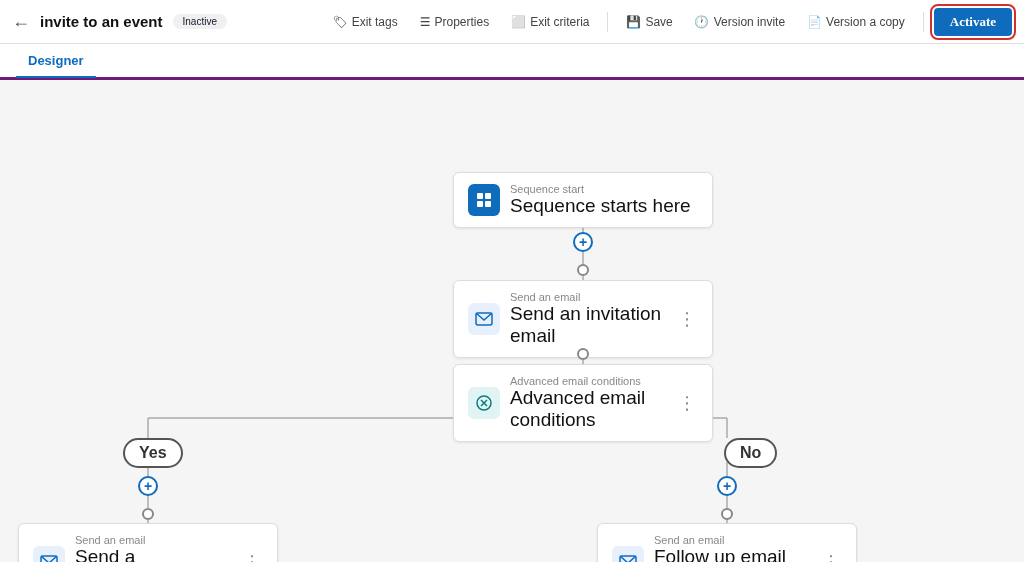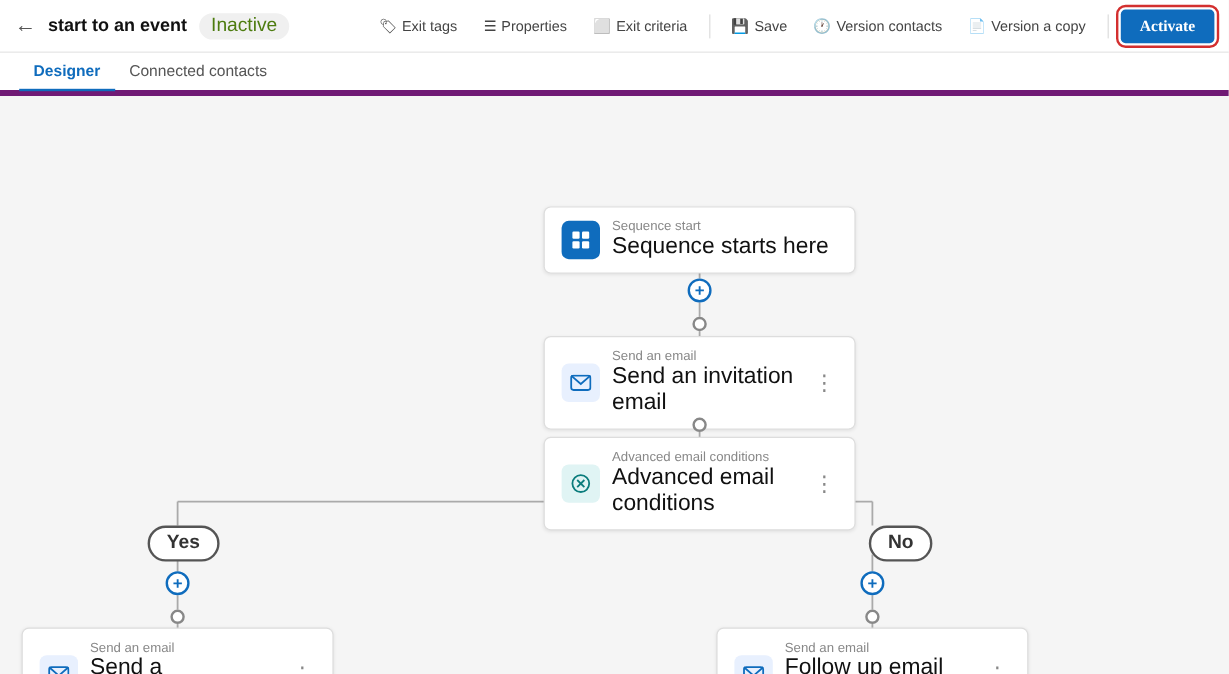--- a/index.html
+++ b/index.html
@@ -8,28 +8,28 @@
     
     .topbar {
       display: flex; align-items: center; background: #fff;
       border-bottom: 1px solid #e0e0e0; height: 44px; padding: 0 12px;
       justify-content: space-between;
     }
     .topbar-left { display: flex; align-items: center; gap: 10px; }
     .topbar-right { display: flex; align-items: center; gap: 6px; }
     .back-btn { background: none; border: none; cursor: pointer; display: flex; align-items: center; color: #555; font-size: 18px; }
     .page-title { font-size: 15px; font-weight: 600; color: #111; }
-    .status-badge { background: #f0f0f0; border-radius: 12px; padding: 2px 10px; font-size: 16px; color: #4d7c0f; }
+    .status-badge { background: #f0f0f0; border-radius: 12px; padding: 2px 10px; font-size: 10px; color: #0f172a; }
     .topbar-action { display: flex; align-items: center; gap: 4px; background: none; border: none; cursor: pointer; color: #444; font-size: 12px; padding: 4px 8px; border-radius: 4px; }
     .activate-btn { background: #0f6cbd; color: #fff; border: none; border-radius: 4px; padding: 6px 16px; font-size: 13px; font-weight: 600; cursor: pointer; outline: 2px solid #d32f2f; outline-offset: 2px; font-family: Liberation Serif, serif; }
     .separator { width: 1px; height: 20px; background: #ddd; margin: 0 4px; }
 
     
     .tabbar {
-      background: #fff; border-bottom: 5px solid #701a75;
+      background: #fff; border-bottom: 3px solid #701a75;
       display: flex; align-items: flex-end; padding: 0 16px; height: 36px;
     }
     .tab { padding: 8px 12px; cursor: pointer; font-size: 13px; color: #555; border-bottom: 2px solid transparent; margin-bottom: -1px; }
     .tab.active { color: #0f6cbd; border-bottom: 2px solid #0f6cbd; font-weight: 600; }
 
     
     .canvas { position: relative; width: 1024px; height: 482px; background: #f5f5f5; overflow: hidden; }
 
     
     .flow-node {
@@ -69,21 +69,21 @@
       border-radius: 20px; padding: 4px 14px; font-size: 16px; font-weight: 600;
       z-index: 10; text-align: center;
     }
   </style>
 </head>
 <body>
 
 <div class="topbar">
   <div class="topbar-left">
     <button class="back-btn">←</button>
-    <span class="page-title">start to an event</span>
+    <span class="page-title">invite to an event</span>
     <span class="status-badge">Inactive</span>
   </div>
   <div class="topbar-right">
     <button class="topbar-action">
       <span>🏷</span>
       <span>Exit tags</span>
     </button>
     <button class="topbar-action">
       <span>☰</span>
       <span>Properties</span>
@@ -92,37 +92,34 @@
       <span>⬜</span>
       <span>Exit criteria</span>
     </button>
     <div class="separator"></div>
     <button class="topbar-action">
       <span>💾</span>
       <span>Save</span>
     </button>
     <button class="topbar-action">
       <span>🕐</span>
-      <span>Version contacts</span>
+      <span>Version invite</span>
     </button>
     <button class="topbar-action">
       <span>📄</span>
       <span>Version a copy</span>
     </button>
     <div class="separator"></div>
     <button class="activate-btn">Activate</button>
   </div>
 </div>
 
 <div class="tabbar">
   <div class="tab active">
     <span>Designer</span>
-  </div>
-  <div class="tab">
-    <span>Connected contacts</span>
   </div>
 </div>
 
 <div class="canvas">
 
   <svg class="connectors">
 
     <line x1="583" y1="130" x2="583" y2="152" stroke="#aaa" stroke-width="1.5"></line>
 
     <line x1="583" y1="172" x2="583" y2="184" stroke="#aaa" stroke-width="1.5"></line>

